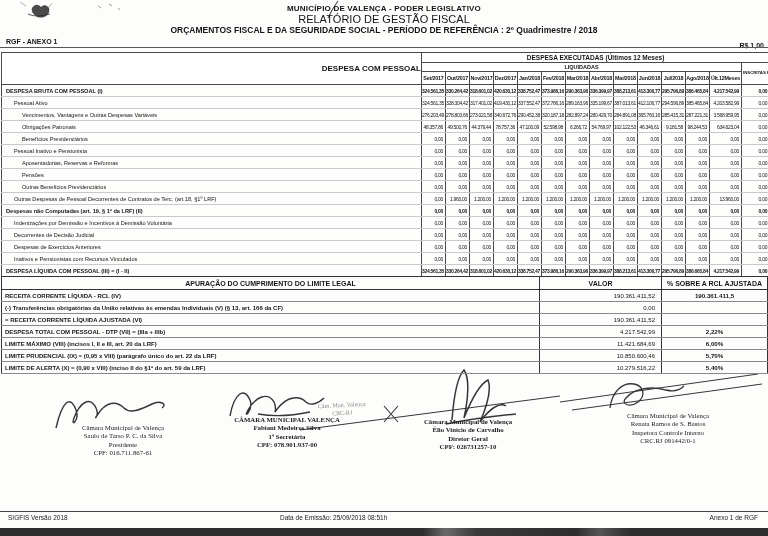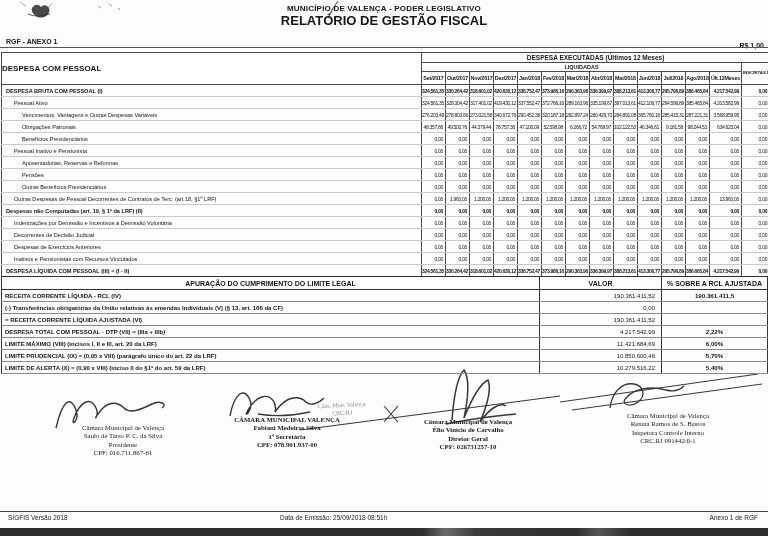--- a/index.html
+++ b/index.html
@@ -7,33 +7,33 @@
   body {
     position: relative;
     background: #fdfdfc;
     font-family: "Liberation Sans", sans-serif;
     color: #151515;
     overflow: hidden;
   }
   
   .doc-header { position:absolute; top:4px; left:0; width:768px; text-align:center; }
   .doc-header .l1 { font-size:8px; font-weight:bold; letter-spacing:.2px; }
-  .doc-header .l2 { font-size:13px; font-weight:bold; }
+  .doc-header .l2 { font-size:11px; font-weight:normal; }
   .doc-header .l3 { font-size:8.5px; font-weight:bold; }
   .doc-header .l4 { font-size:8.5px; font-weight:bold; }
   .rgf-tag { position:absolute; top:38px; left:6px; font-size:7px; font-weight:bold; }
   .currency-note { position:absolute; top:42px; right:4px; font-size:7px; font-weight:bold; }
   .top-rule { position:absolute; top:47px; left:0; width:768px; border-top:1px solid #555; }
 
   
   table { border-collapse: collapse; table-layout: fixed; }
   #main-table { position:absolute; top:52px; left:1px; width:766px; border:1.5px solid #222; }
   #main-table th, #main-table td { border:1px solid #4a4a4a; overflow:hidden; white-space:nowrap; }
   #main-table thead th { background:#fff; }
-  th.corner { font-size:8px; font-weight:bold; text-align:left; vertical-align:middle; }
+  th.corner { font-size:8px; font-weight:bold; text-align:right; vertical-align:middle; }
   th.group-hdr { font-size:6.5px; font-weight:bold; text-align:center; height:10px; }
   th.sub-hdr { font-size:5.5px; font-weight:bold; text-align:center; height:9px; }
   th.rp-hdr { font-size:4.3px; font-weight:bold; text-align:center; white-space:normal; line-height:1.15; vertical-align:middle; padding:0 1px; }
   th.month { font-size:5.4px; font-weight:bold; text-align:center; height:13px; letter-spacing:-.2px; }
   #main-table tbody td { height:12px; font-size:5px; letter-spacing:-.3px; border-top:1px solid #c9c9c9; border-bottom:1px solid #c9c9c9; }
   #main-table tbody td.lbl { font-size:5.6px; letter-spacing:0; padding-left:4px; border-left:1px solid #4a4a4a; }
   #main-table tbody td.num { text-align:right; padding-right:2px; }
   #main-table tbody tr.bold td { font-weight:bold; }
   #main-table tbody tr.emph td { border-top:1.5px solid #111; }
   
@@ -82,20 +82,21 @@
     <path stroke-width="1.5" d="M452,420 c2,-26 6,-44 12,-50 c6,8 4,30 0,48 c8,-20 16,-34 24,-38 c4,10 -2,28 -8,42 c10,-14 20,-20 26,-16 M446,424 q30,-6 70,-10"></path>
     <path stroke-width="1.3" d="M610,408 c2,-16 12,-26 24,-24 c10,2 12,12 4,18 c-8,6 -18,2 -12,-4 c8,-10 26,-12 40,-8 c8,2 14,0 18,-4"></path>
     <path stroke-width="1" d="M560,402 L758,374 M572,410 L762,384 M300,430 L560,396"></path>
     <path stroke-width="1.1" d="M384,406 l14,16 m0,-16 l-14,16"></path>
   </g>
 </svg>
 
 <div class="doc-header">
   <div class="l1">MUNICÍPIO DE VALENÇA - PODER LEGISLATIVO</div>
   <div class="l2">RELATÓRIO DE GESTÃO FISCAL</div>
+  <div class="l4">ORÇAMENTOS FISCAL E DA SEGURIDADE SOCIAL - PERÍODO DE REFERÊNCIA : 2º Quadrimestre / 2018</div>
 </div>
 <div class="rgf-tag">RGF - ANEXO 1</div>
 <div class="currency-note">R$ 1,00</div>
 <div class="top-rule"></div>
 
 <table id="main-table">
   <colgroup>
     <col style="width:420px">
     <col span="12" style="width:24px">
     <col style="width:32px">

